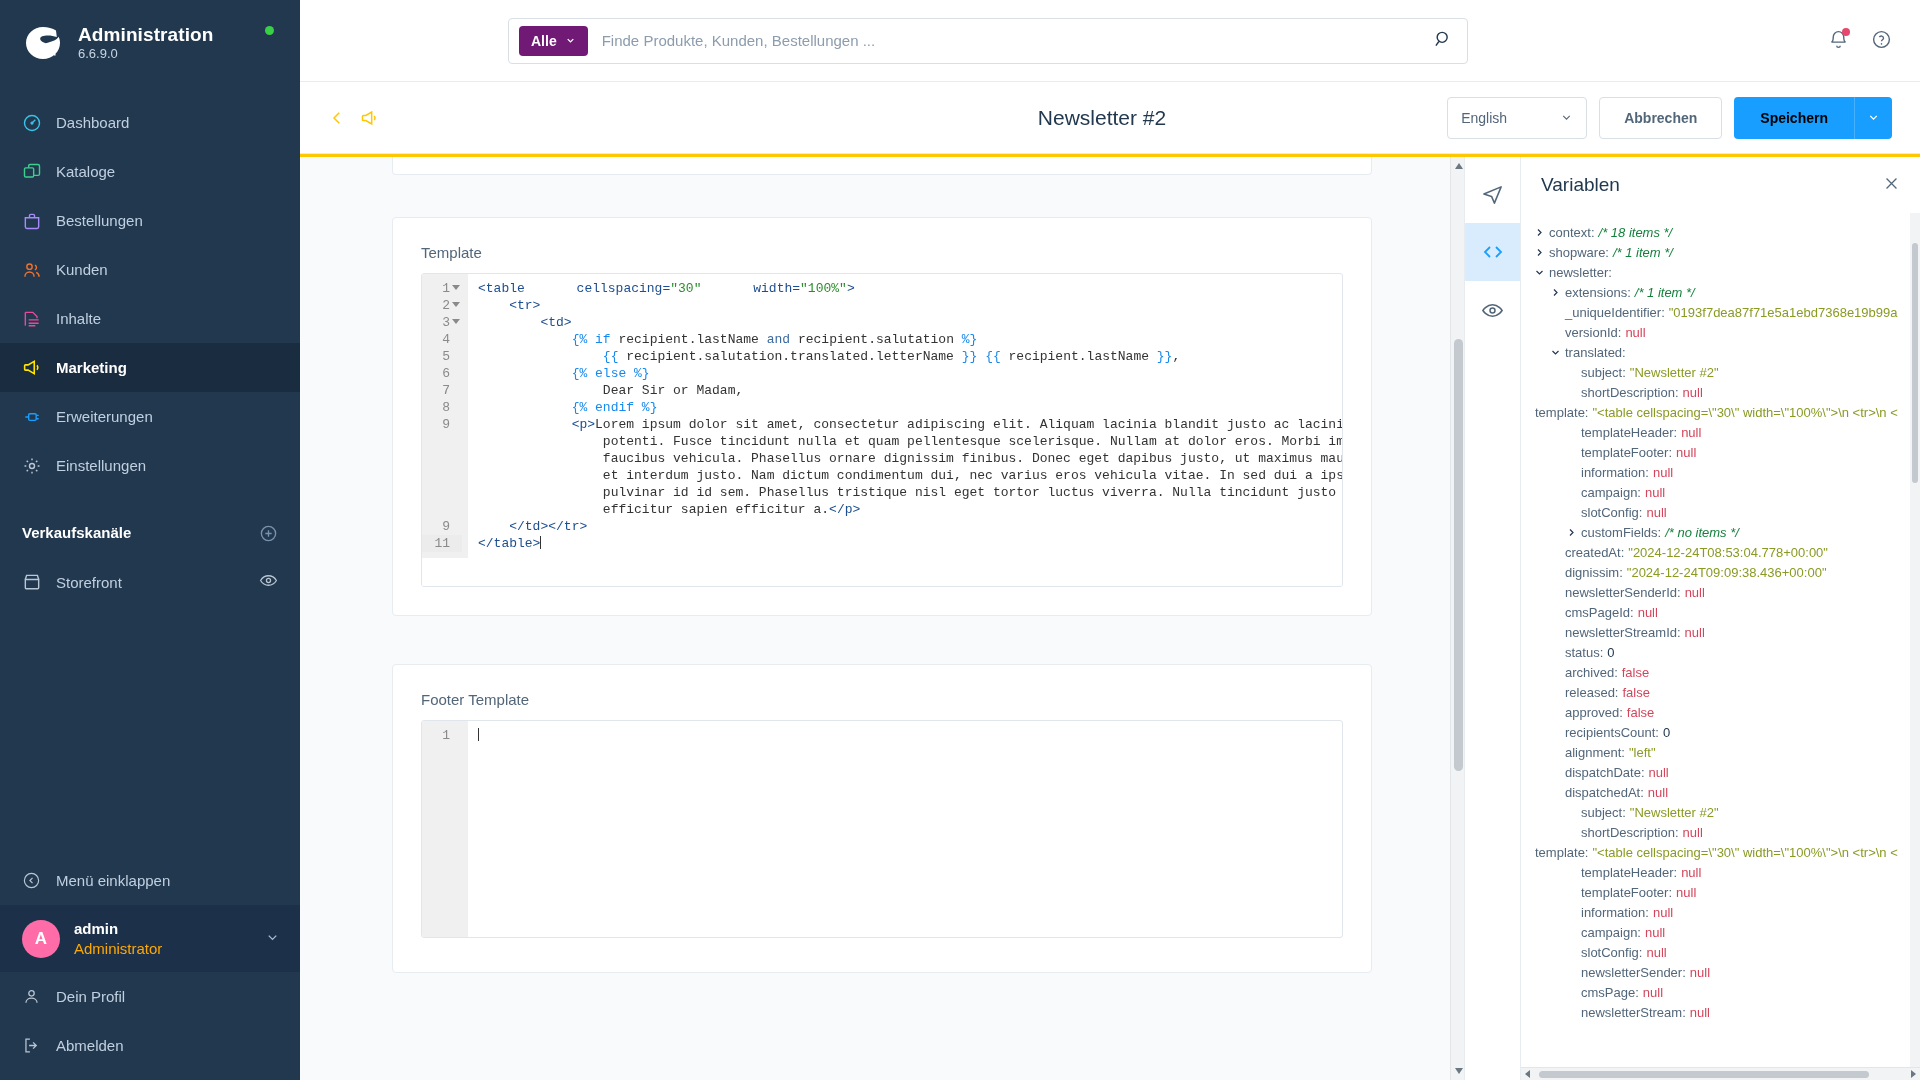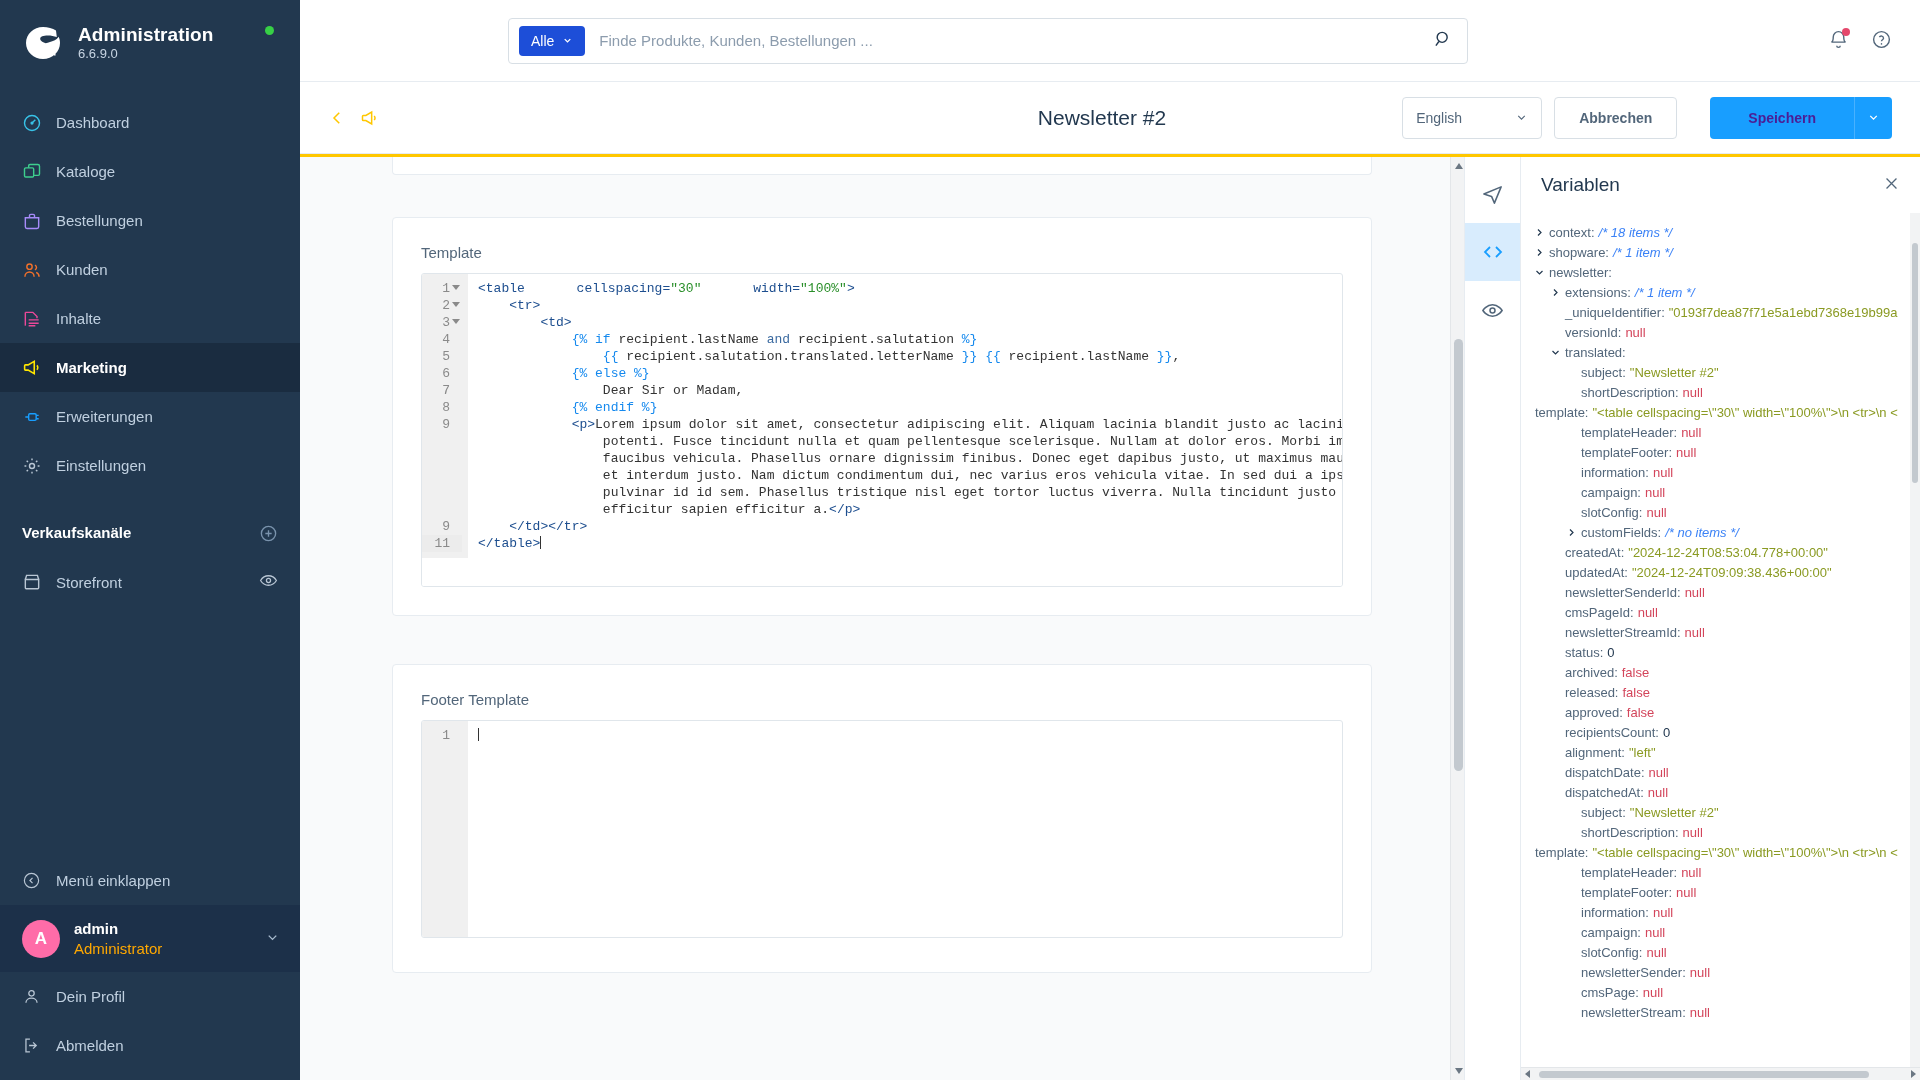--- a/index.html
+++ b/index.html
@@ -73,23 +73,23 @@
   .topbar {
     height: 82px; background: #fff; display: flex; align-items: center;
     border-bottom: 1px solid #e7ecf1; padding: 0 28px; flex: none;
   }
   .searchwrap {
     width: 960px; margin: 0 auto; display: flex; align-items: center;
     height: 46px; border: 1px solid #d8dfe5; border-radius: 4px; background: #fff;
     padding: 0 14px 0 10px;
   }
   .sc-pill {
-    background: #1d4ed8; color: #fff; font-size: 14px; border-radius: 4px;
+    background: #701a75; color: #fff; font-size: 14px; border-radius: 4px;
     height: 30px; display: flex; align-items: center; padding: 0 12px; gap: 8px;
-    cursor: pointer; font-weight: 400;
+    cursor: pointer; font-weight: 700;
   }
   .sc-input { flex: 1; border: none; outline: none; font-size: 15px; color: #758ca3;
     font-family: "Liberation Sans", sans-serif; margin-left: 14px; background: transparent; }
   .sc-input::placeholder { color: #8c9cad; }
   .tb-right { margin-left: auto; display: flex; align-items: center; gap: 22px; }
   .tb-icon { cursor: pointer; position: relative; color: #52667a; }
   .tb-badge { position: absolute; top: -1px; right: -1px; width: 8px; height: 8px;
     border-radius: 50%; background: #e5486c; }
 
   .smartbar {
@@ -108,24 +108,23 @@
     background: #fff; display: flex; align-items: center; justify-content: space-between;
     padding: 0 13px; font-size: 14px; color: #52667a; cursor: pointer;
   }
   .btn-cancel {
     height: 42px; border: 1px solid #d8dfe5; border-radius: 4px; background: #fff;
     color: #52667a; font-size: 14px; font-weight: bold; padding: 0 24px; cursor: pointer;
     font-family: "Liberation Sans", sans-serif;
   }
   .btn-save-group { display: flex; height: 42px; }
   .btn-save {
-    background: #189eff; color: #4c1d95; border: none; border-radius: 4px 0 0 4px;
-    font-size: 14px; font-weight: bold; padding: 0 38px; cursor: pointer;
+    background: #189eff; color: #000000; border: none; border-radius: 4px 0 0 4px;
+    font-size: 14px; font-weight: bold; padding: 0 26px; cursor: pointer;
     font-family: "Liberation Sans", sans-serif;
-    margin-left: 21px;
   }
   .btn-save-caret {
     background: #189eff; color: #fff; border: none; border-left: 1px solid #48b1ff;
     border-radius: 0 4px 4px 0; width: 38px; display: flex; align-items: center;
     justify-content: center; cursor: pointer;
   }
   .yellow-rule { height: 3px; background: #ffc700; flex: none; }
 
   .content-row { flex: 1 1 auto; display: flex; min-height: 0; }
 
@@ -212,21 +211,21 @@
     flex: 1 1 auto; overflow: hidden; padding: 10px 0 0 0; position: relative;
     font-size: 13px; line-height: 20px;
   }
   .vrow { display: flex; align-items: baseline; white-space: nowrap; padding: 0 14px; }
   .vkey { color: #52667a; }
   .vsep { width: 4px; }
   .vstr { color: #8a9a22; }
   .vnull { color: #d3455b; }
   .vnum { color: #22384f; }
   .vbool { color: #d3455b; }
-  .vcomment { color: #3b82f6; font-style: italic; }
+  .vcomment { color: #15803d; font-style: italic; }
   .varrow { width: 14px; flex: none; color: #22384f; font-size: 11px; display:inline-block; }
   .vp-hscroll {
     position: absolute; bottom: 0; left: 0; right: 0; height: 13px;
     background: #f2f3f4; border-top: 1px solid #e3e6e9; display:flex; align-items:center;
   }
   .vp-hscroll .thumb { position:absolute; left: 18px; width: 330px; height: 7px;
      border-radius: 4px; background: #c3c9cf; }
   .vp-hscroll .a-l { position:absolute; left:4px; width:0;height:0;
      border-top:4px solid transparent;border-bottom:4px solid transparent;border-right:5px solid #6b7783;}
   .vp-hscroll .a-r { position:absolute; right:4px; width:0;height:0;
@@ -686,21 +685,21 @@
               <span class="vcomment">/* no items */</span>
             </div>
             <div class="vrow ind1">
               <span class="varrow"></span>
               <span class="vkey">createdAt:</span>
               <span class="vsep">&nbsp;</span>
               <span class="vstr">"2024-12-24T08:53:04.778+00:00"</span>
             </div>
             <div class="vrow ind1">
               <span class="varrow"></span>
-              <span class="vkey">updatedAt:</span>
+              <span class="vkey">dignissim:</span>
               <span class="vsep">&nbsp;</span>
               <span class="vstr">"2024-12-24T09:09:38.436+00:00"</span>
             </div>
             <div class="vrow ind1">
               <span class="varrow"></span>
               <span class="vkey">newsletterSenderId:</span>
               <span class="vsep">&nbsp;</span>
               <span class="vnull">null</span>
             </div>
             <div class="vrow ind1">

